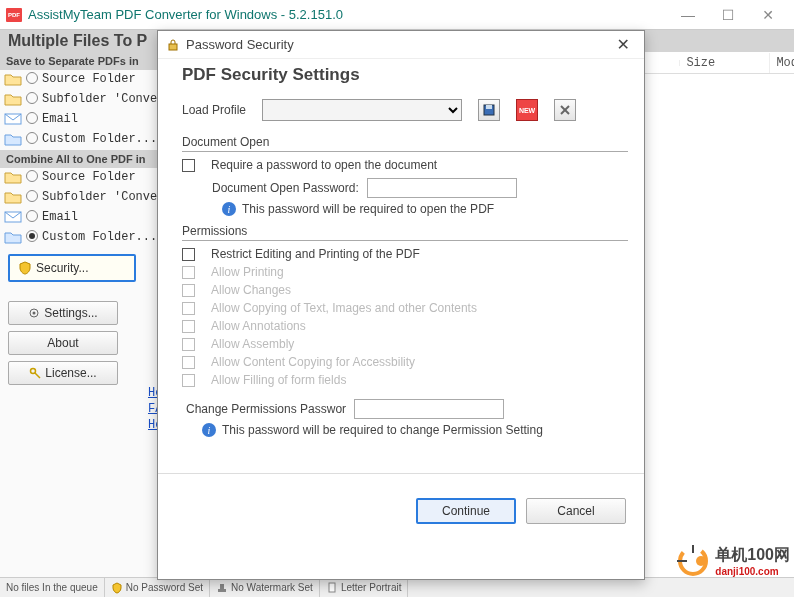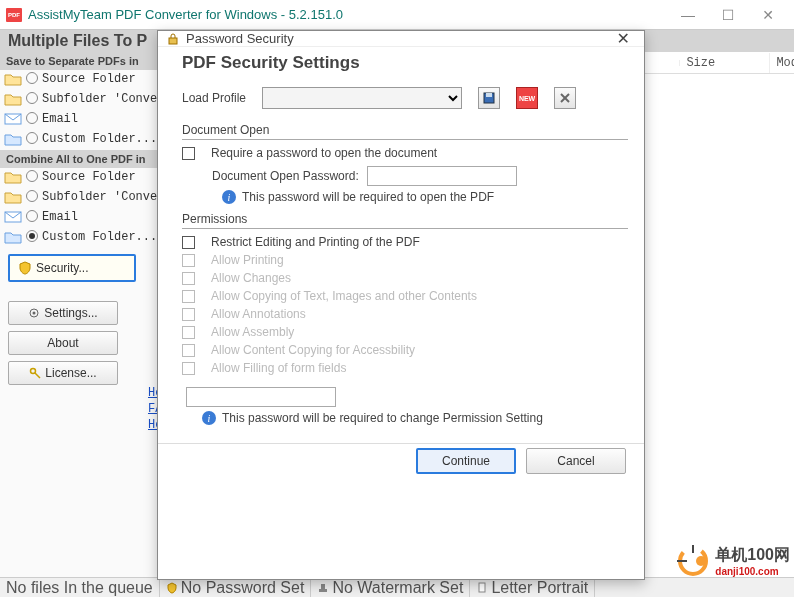--- a/index.html
+++ b/index.html
@@ -33,27 +33,27 @@
 
 .links { padding: 4px 8px; }
 .links a { display: block; color: #1a4fc7; text-decoration: underline; font-family: "Courier New", monospace; font-size: 12px; margin: 2px 0; }
 
 
 .listview { flex: 1; background: #fff; border-left: 1px solid #ddd; }
 .lv-head { display: flex; border-bottom: 1px solid #ddd; background: #fff; height: 22px; align-items: center; }
 .lv-col { border-right: 1px solid #eee; padding: 3px 6px; font-family: "Courier New", monospace; font-size: 12px; color: #555; }
 
 
-.status { position: absolute; bottom: 0; left: 0; right: 0; height: 20px; background: #f0f0f0; border-top: 1px solid #ccc; display: flex; align-items: center; font-size: 16px; color: #555; margin-top: 36px; }
+.status { position: absolute; bottom: 0; left: 0; right: 0; height: 20px; background: #f0f0f0; border-top: 1px solid #ccc; display: flex; align-items: center; font-size: 10px; color: #555; margin-top: 36px; }
 .status .cell { border-right: 1px solid #ccc; padding: 0 6px; display: flex; align-items: center; gap: 3px; height: 100%; }
 .miniicon { width: 12px; height: 12px; display: inline-block; }
 
 
 .dialog { position: absolute; left: 157px; top: 30px; width: 488px; height: 550px; background: #fff; border: 1px solid #888; box-shadow: 0 4px 12px rgba(0,0,0,0.25); z-index: 5; }
-.dialog .dtitle { height: 16px; display: flex; align-items: center; padding: 0 8px; border-bottom: 1px solid #eee; }
+.dialog .dtitle { height: 28px; display: flex; align-items: center; padding: 0 8px; border-bottom: 1px solid #eee; }
 .dialog .dtitle .icon { width: 14px; height: 14px; margin-right: 6px; }
 .dialog .dtitle .txt { flex: 1; font-size: 13px; color: #444; }
 .dialog .close { font-size: 16px; color: #444; padding: 0 6px; }
 
 .dcontent { padding: 6px 16px 10px 24px; font-family: "Courier New", monospace; font-size: 12px; color: #444; }
 .dcontent h2 { font-family: "Microsoft YaHei", sans-serif; font-size: 17px; font-weight: bold; color: #444; margin-bottom: 14px; }
 .profile-row { display: flex; align-items: center; gap: 16px; margin-bottom: 14px; }
 .profile-row .lbl { white-space: nowrap; }
 .profile-row select { flex: 1; height: 22px; border: 1px solid #999; background: #f4f4f4; max-width: 200px; }
 .iconbtn { width: 22px; height: 22px; border: 1px solid #999; background: linear-gradient(#fafafa,#e4e4e4); display: inline-flex; align-items: center; justify-content: center; font-size: 10px; }
@@ -63,21 +63,21 @@
 .cb-row { display: flex; align-items: flex-end; gap: 16px; padding: 2px 0; }
 .cb { width: 13px; height: 13px; border: 1px solid #555; display: inline-block; }
 .cb.disabled { border-color: #bbb; }
 .indent2 { }
 .disabled-text { color: #bbb; }
 .field-row { display: flex; align-items: center; gap: 8px; margin: 4px 0 4px 30px; }
 .field-row input { width: 150px; height: 20px; border: 1px solid #aaa; background: #fff; }
 .info-row { display: flex; align-items: center; gap: 6px; margin: 4px 0 8px 40px; }
 .info-icon { width: 14px; height: 14px; border-radius: 50%; background: #3a7bd5; color: #fff; display: inline-flex; align-items: center; justify-content: center; font-size: 10px; font-style: italic; font-family: serif; }
 
-.dialog-buttons { display: flex; justify-content: flex-end; gap: 10px; padding: 4px 18px; border-top: 1px solid #ddd; }
+.dialog-buttons { display: flex; justify-content: flex-end; gap: 10px; padding: 24px 18px; border-top: 1px solid #ddd; margin-top: 18px; }
 .dialog-buttons .btn { width: 100px; height: 26px; justify-content: center; font-family: "Courier New", monospace; }
 .dialog-buttons .btn.primary { border: 2px solid #2a7bde; background: #eaf1fb; }
 
 
 .wm { position: absolute; right: 4px; bottom: 18px; display: flex; align-items: center; gap: 4px; z-index: 10; opacity: 0.9; }
 .wm .orb { width: 36px; height: 36px; }
 .wm .txt1 { font-size: 16px; font-weight: bold; color: #333; }
 .wm .txt2 { font-size: 10px; color: #c00; font-weight: bold; }
 </style>
 </head>
@@ -310,20 +310,21 @@
           <div class="cb-row indent2">
             <span class="cb disabled"></span>
             <span class="disabled-text">Allow Content Copying for Accessbility</span>
           </div>
           <div class="cb-row indent2">
             <span class="cb disabled"></span>
             <span class="disabled-text">Allow Filling of form fields</span>
           </div>
         </div>
       <div class="field-row" style="margin-left:4px;margin-top:10px;">
+        <span>Change Permissions Passwor</span>
         <input type="password" style="">
       </div>
       <div class="info-row" style="margin-left:20px;">
         <span class="info-icon">i</span>
         <span>This password will be required to change Permission Setting</span>
       </div>
     </div>
   </div>
 
   <div class="dialog-buttons">

